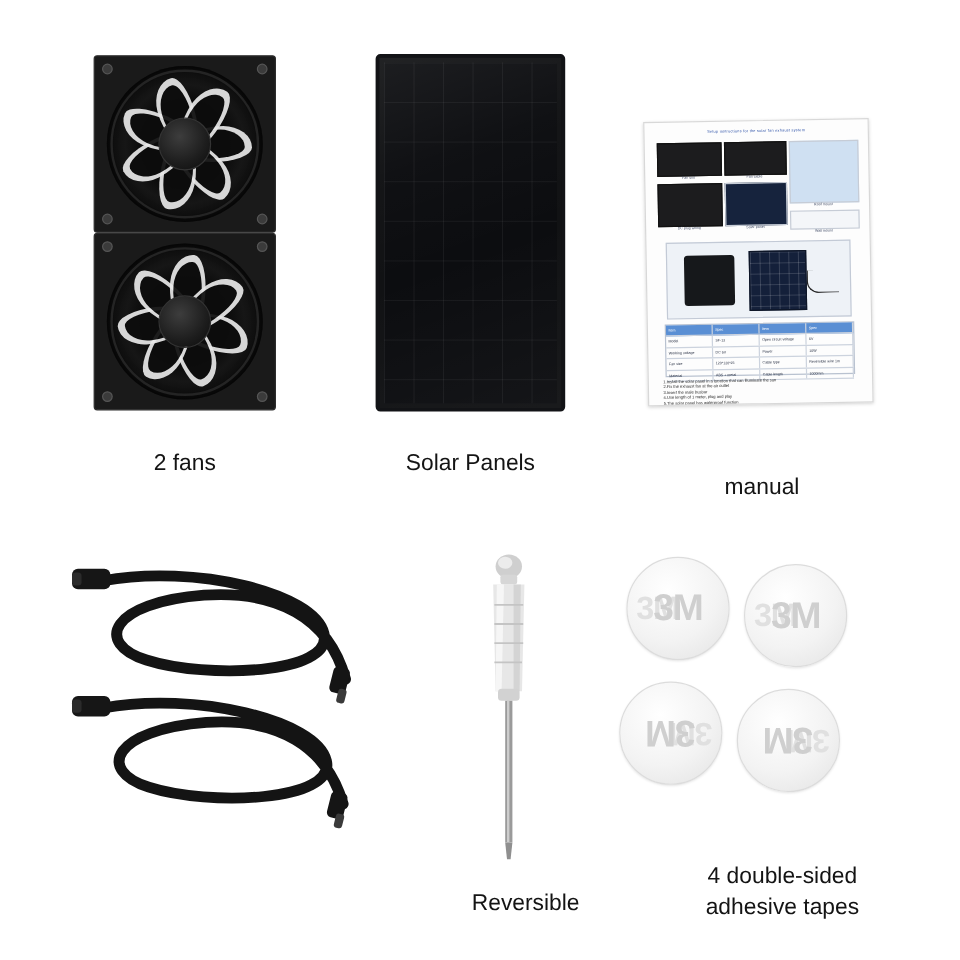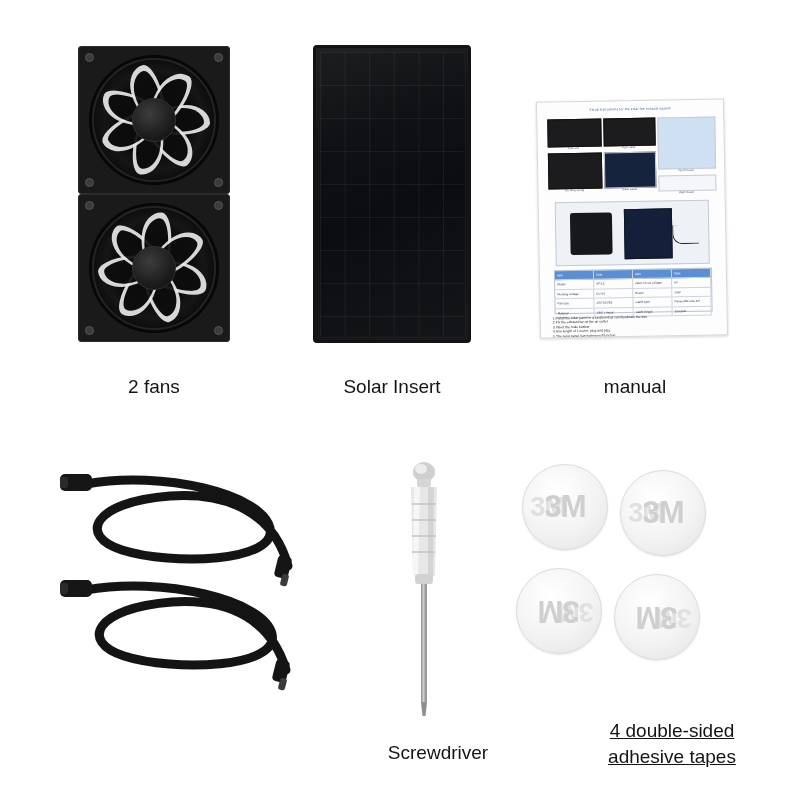--- a/index.html
+++ b/index.html
@@ -268,21 +268,21 @@
   .m-table .row.header .c { color: #ffffff; }
   .m-steps {
     position: absolute;
     left: 12px;
     top: 214px;
     right: 10px;
     font-size: 3.4px;
     line-height: 4.4px;
     color: #222;
   }
-  .manual-cap { left: 560px; top: 362px; width: 150px; }
+  .manual-cap { left: 560px; top: 382px; width: 150px; }
 
   
   .cables {
     left: 52px;
     top: 446px;
     width: 260px;
     height: 248px;
   }
   .cable-svg { position: absolute; left: 0; top: 0; }
   .cables-cap { left: 38px; top: 728px; width: 290px; }
@@ -329,21 +329,21 @@
     color: #e0e0e0;
     font-size: 27px;
     transform: translateY(-50%) translateX(-17px);
   }
   .tape.flip .mark { transform: translateY(-50%) rotate(180deg); }
   .tape.flip .mark.ghost-a { transform: translateY(-50%) translateX(17px) rotate(180deg); }
   .tape.t1 { left: 6px; top: 0; }
   .tape.t2 { left: 104px; top: 6px; }
   .tape.t3 { left: 0px; top: 104px; }
   .tape.t4 { left: 98px; top: 110px; }
-  .tapes-cap { left: 572px; top: 706px; width: 200px; text-decoration: underline; }
+  .tapes-cap { left: 552px; top: 706px; width: 200px; }
 </style>
 </head>
 <body>
 
 <div class="sheet">
 
   <div class="cell fans">
     <div class="fan-frame top">
       <div class="fan-screw tl"></div>
       <div class="fan-screw tr"></div>
@@ -378,21 +378,21 @@
         <div class="fan-hub"></div>
       </div>
     </div>
   </div>
   <div class="caption fans-cap">2 fans</div>
 
   <div class="cell solar">
     <div class="solar-inner"></div>
     <div class="solar-sheen"></div>
   </div>
-  <div class="caption solar-cap">Solar Insert</div>
+  <div class="caption solar-cap">Solar Panels</div>
 
   <div class="cell manual">
     <div class="m-head">Setup instructions for the solar fan exhaust system</div>
 
     <div class="m-top-grid">
       <div class="m-img dark" style="left:2px; top:2px; width:52px; height:26px;"></div>
       <div class="m-cap" style="left:2px; top:29px; width:52px;">Fan unit</div>
       <div class="m-img dark" style="left:58px; top:2px; width:50px; height:26px;"></div>
       <div class="m-cap" style="left:58px; top:29px; width:50px;">Fan cable</div>
       <div class="m-img blue" style="left:112px; top:2px; width:56px; height:50px;"></div>
@@ -492,21 +492,21 @@
       <line x1="14" y1="94" x2="37" y2="94" stroke="#c4c4c4" stroke-width="1.5"></line>
 
       <rect x="17" y="116" width="18" height="10" rx="3" fill="#d2d2d2"></rect>
 
       <rect x="23" y="126" width="6" height="118" fill="#9a9a9a"></rect>
       <rect x="24.5" y="126" width="2" height="118" fill="#cdcdcd"></rect>
 
       <path d="M23,244 L29,244 L27.5,258 L24.5,258 Z" fill="#8f8f8f"></path>
     </svg>
   </div>
-  <div class="caption driver-cap">Screwdriver</div>
+  <div class="caption driver-cap">Reversible</div>
 
   <div class="cell tapes">
     <div class="tape t1">
       <div class="mark ghost-a">3M</div>
       <div class="mark">3M</div>
     </div>
     <div class="tape t2">
       <div class="mark ghost-a">3M</div>
       <div class="mark">3M</div>
     </div>

